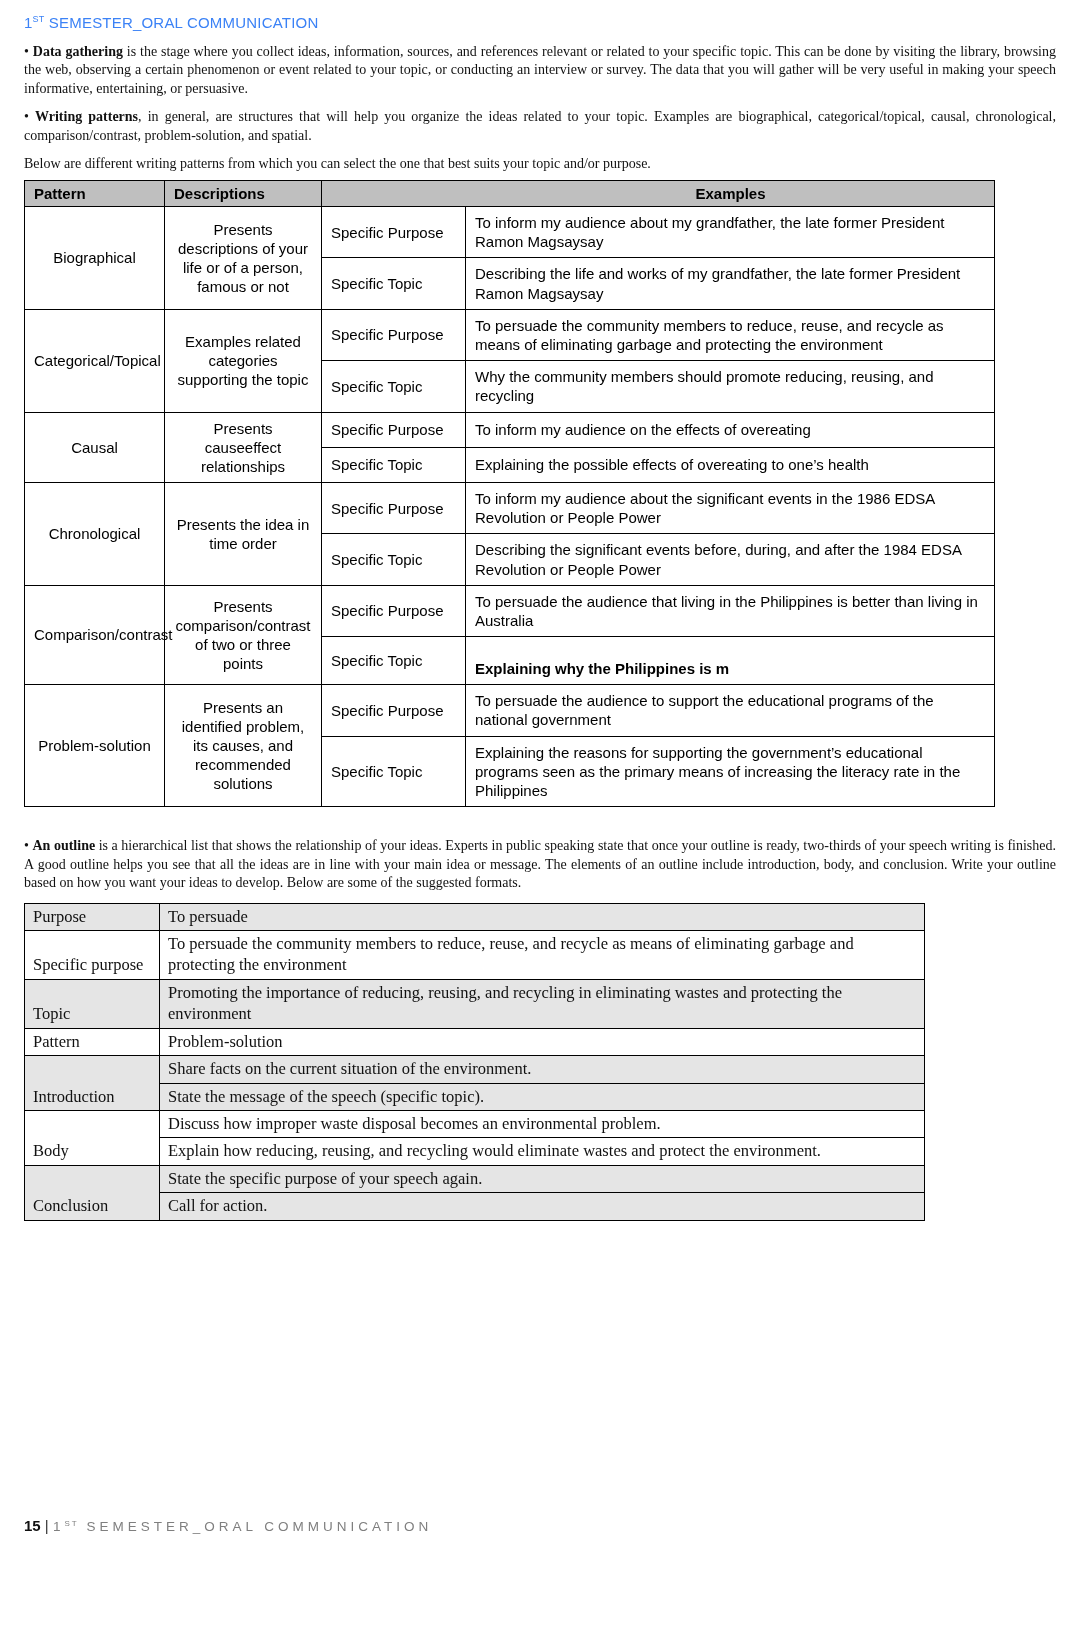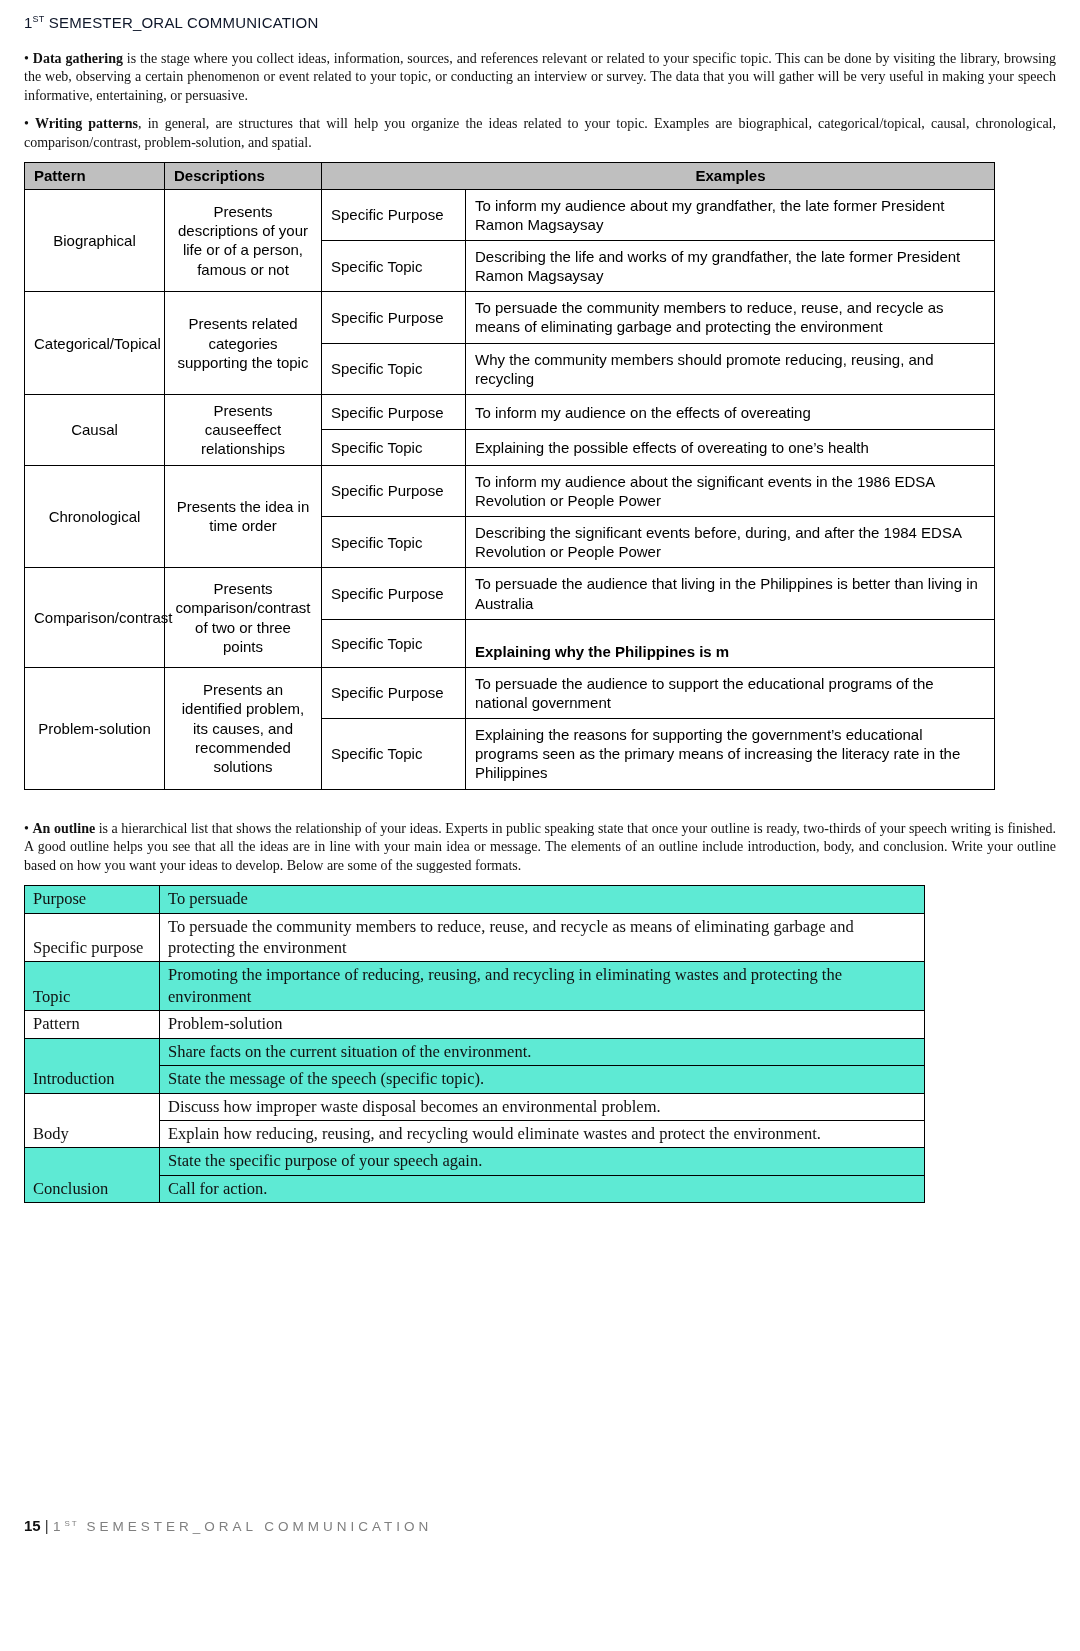--- a/index.html
+++ b/index.html
@@ -10,22 +10,22 @@
     position: relative;
     background: #ffffff;
     padding: 14px 24px 0 24px;
     font-family: "Liberation Serif", serif;
     color: #111111;
     overflow: hidden;
   }
   .doc-header {
     font-family: "Liberation Sans", sans-serif;
     font-size: 15px;
-    color: #0f172a;
-    margin-bottom: 19px;
+    color: #3b82f6;
+    margin-bottom: 12px;
     letter-spacing: 0.2px;
   }
   .doc-header sup { font-size: 9px; }
   p.body {
     font-size: 14px;
     line-height: 1.32;
     text-align: justify;
     margin-bottom: 10px;
   }
   p.body b { font-weight: bold; }
@@ -72,21 +72,21 @@
     font-size: 16.5px;
     color: #111;
   }
   table.outline-table td {
     border: 1px solid #000;
     padding: 2px 8px 3px 8px;
     vertical-align: bottom;
     background: #ffffff;
     line-height: 1.3;
   }
-  table.outline-table tr.blue td { background: #5eead4; }
+  table.outline-table tr.blue td { background: #e5e5e5; }
   table.outline-table td.lbl { width: 135px; }
 
   
   .footer {
     position: absolute;
     left: 24px;
     bottom: 117px;
     font-family: "Liberation Sans", sans-serif;
     font-size: 15px;
     color: #1a1a1a;
@@ -100,20 +100,21 @@
 <body>
 
 <div class="page">
 
   <div class="doc-header"><span>1</span><sup>ST</sup><span> SEMESTER_ORAL COMMUNICATION</span></div>
 
   <p class="body"><span>•</span> <b>Data gathering</b><span> is the stage where you collect ideas, information, sources, and references relevant or related to your specific topic. This can be done by visiting the library, browsing the web, observing a certain phenomenon or event related to your topic, or conducting an interview or survey. The data that you will gather will be very useful in making your speech informative, entertaining, or persuasive.</span></p>
 
   <p class="body"><span>•</span> <b>Writing patterns</b><span>, in general, are structures that will help you organize the ideas related to your topic. Examples are biographical, categorical/topical, causal, chronological, comparison/contrast, problem-solution, and spatial.</span></p>
 
+  <p class="body intro">Below are different writing patterns from which you can select the one that best suits your topic and/or purpose.</p>
 
   <table class="patterns-table">
     <colgroup>
       <col style="width:140px">
         <col style="width:157px">
         <col style="width:144px">
         <col>
     </colgroup>
     <tbody>
         <tr>
@@ -132,21 +133,21 @@
       </tr>
       <tr>
         <td class="sub">Specific Topic</td>
         <td class="ex">Describing the life and works of my grandfather, the late former President Ramon Magsaysay</td>
       </tr>
     </tbody>
 
     <tbody>
       <tr>
         <td class="pat" rowspan="2">Categorical/Topical</td>
-        <td class="desc" rowspan="2">Presents related categories supporting the topic</td>
+        <td class="desc" rowspan="2">Examples related categories supporting the topic</td>
         <td class="sub">Specific Purpose</td>
         <td class="ex">To persuade the community members to reduce, reuse, and recycle as means of eliminating garbage and protecting the environment</td>
       </tr>
       <tr>
         <td class="sub">Specific Topic</td>
         <td class="ex">Why the community members should promote reducing, reusing, and recycling</td>
       </tr>
     </tbody>
 
     <tbody>

